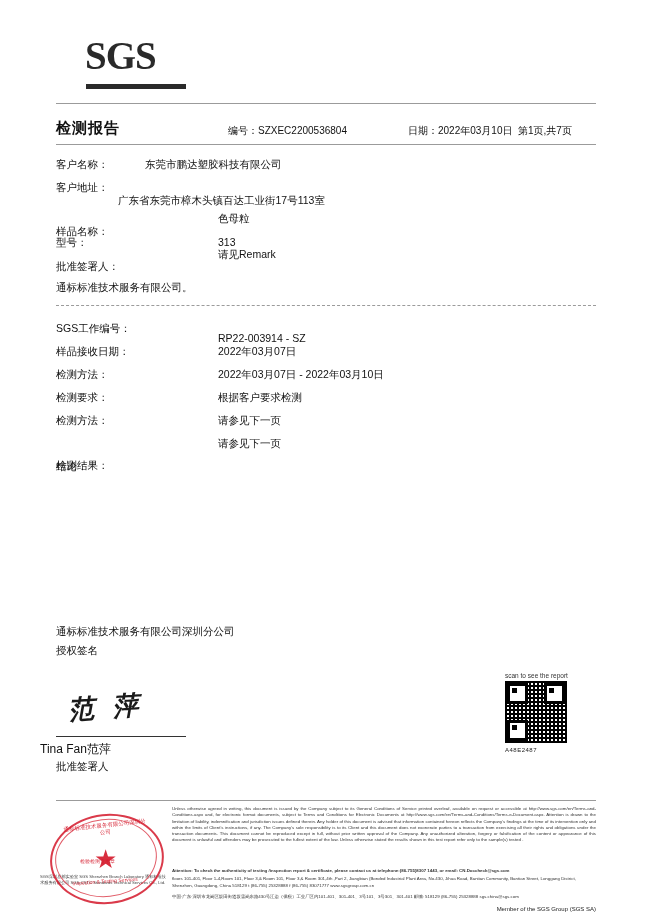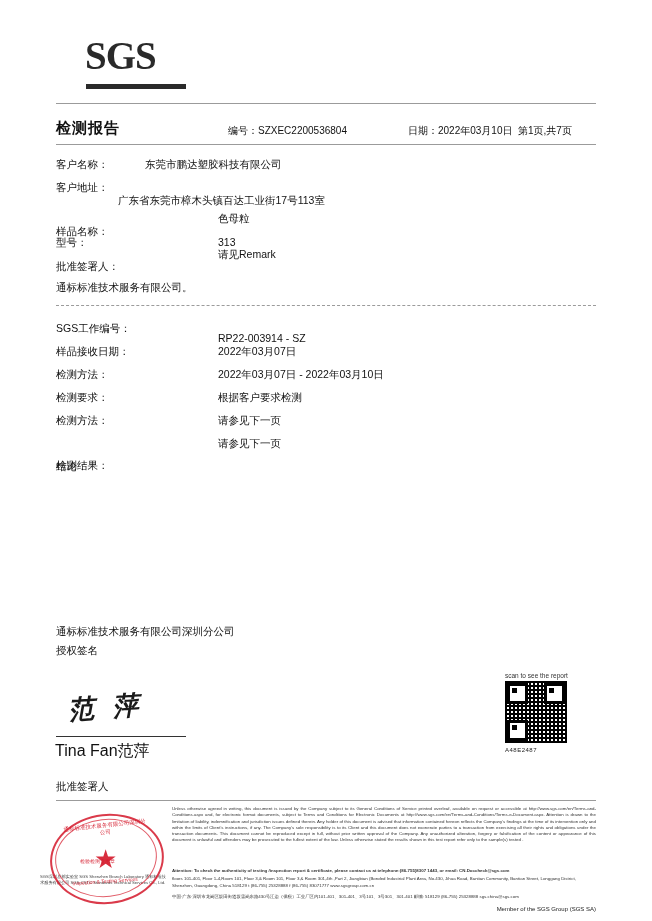--- a/index.html
+++ b/index.html
@@ -144,31 +144,30 @@
   .sig-line {
     position: absolute;
     left: 56px;
     top: 736px;
     width: 130px;
     height: 1px;
     background: #333;
   }
   .sig-name {
     position: absolute;
-    left: 55px;
+    left: 40px;
     top: 741px;
-    font-size: 16px;
+    font-size: 12px;
     text-align: center;
   }
   .sig-role {
     position: absolute;
     left: 56px;
     top: 760px;
     font-size: 10.5px;
-    margin-top: 20px;
   }
 
   
   .qr-caption {
     position: absolute;
     left: 505px;
     top: 672px;
     font-size: 6.5px;
     color: #333;
   }

